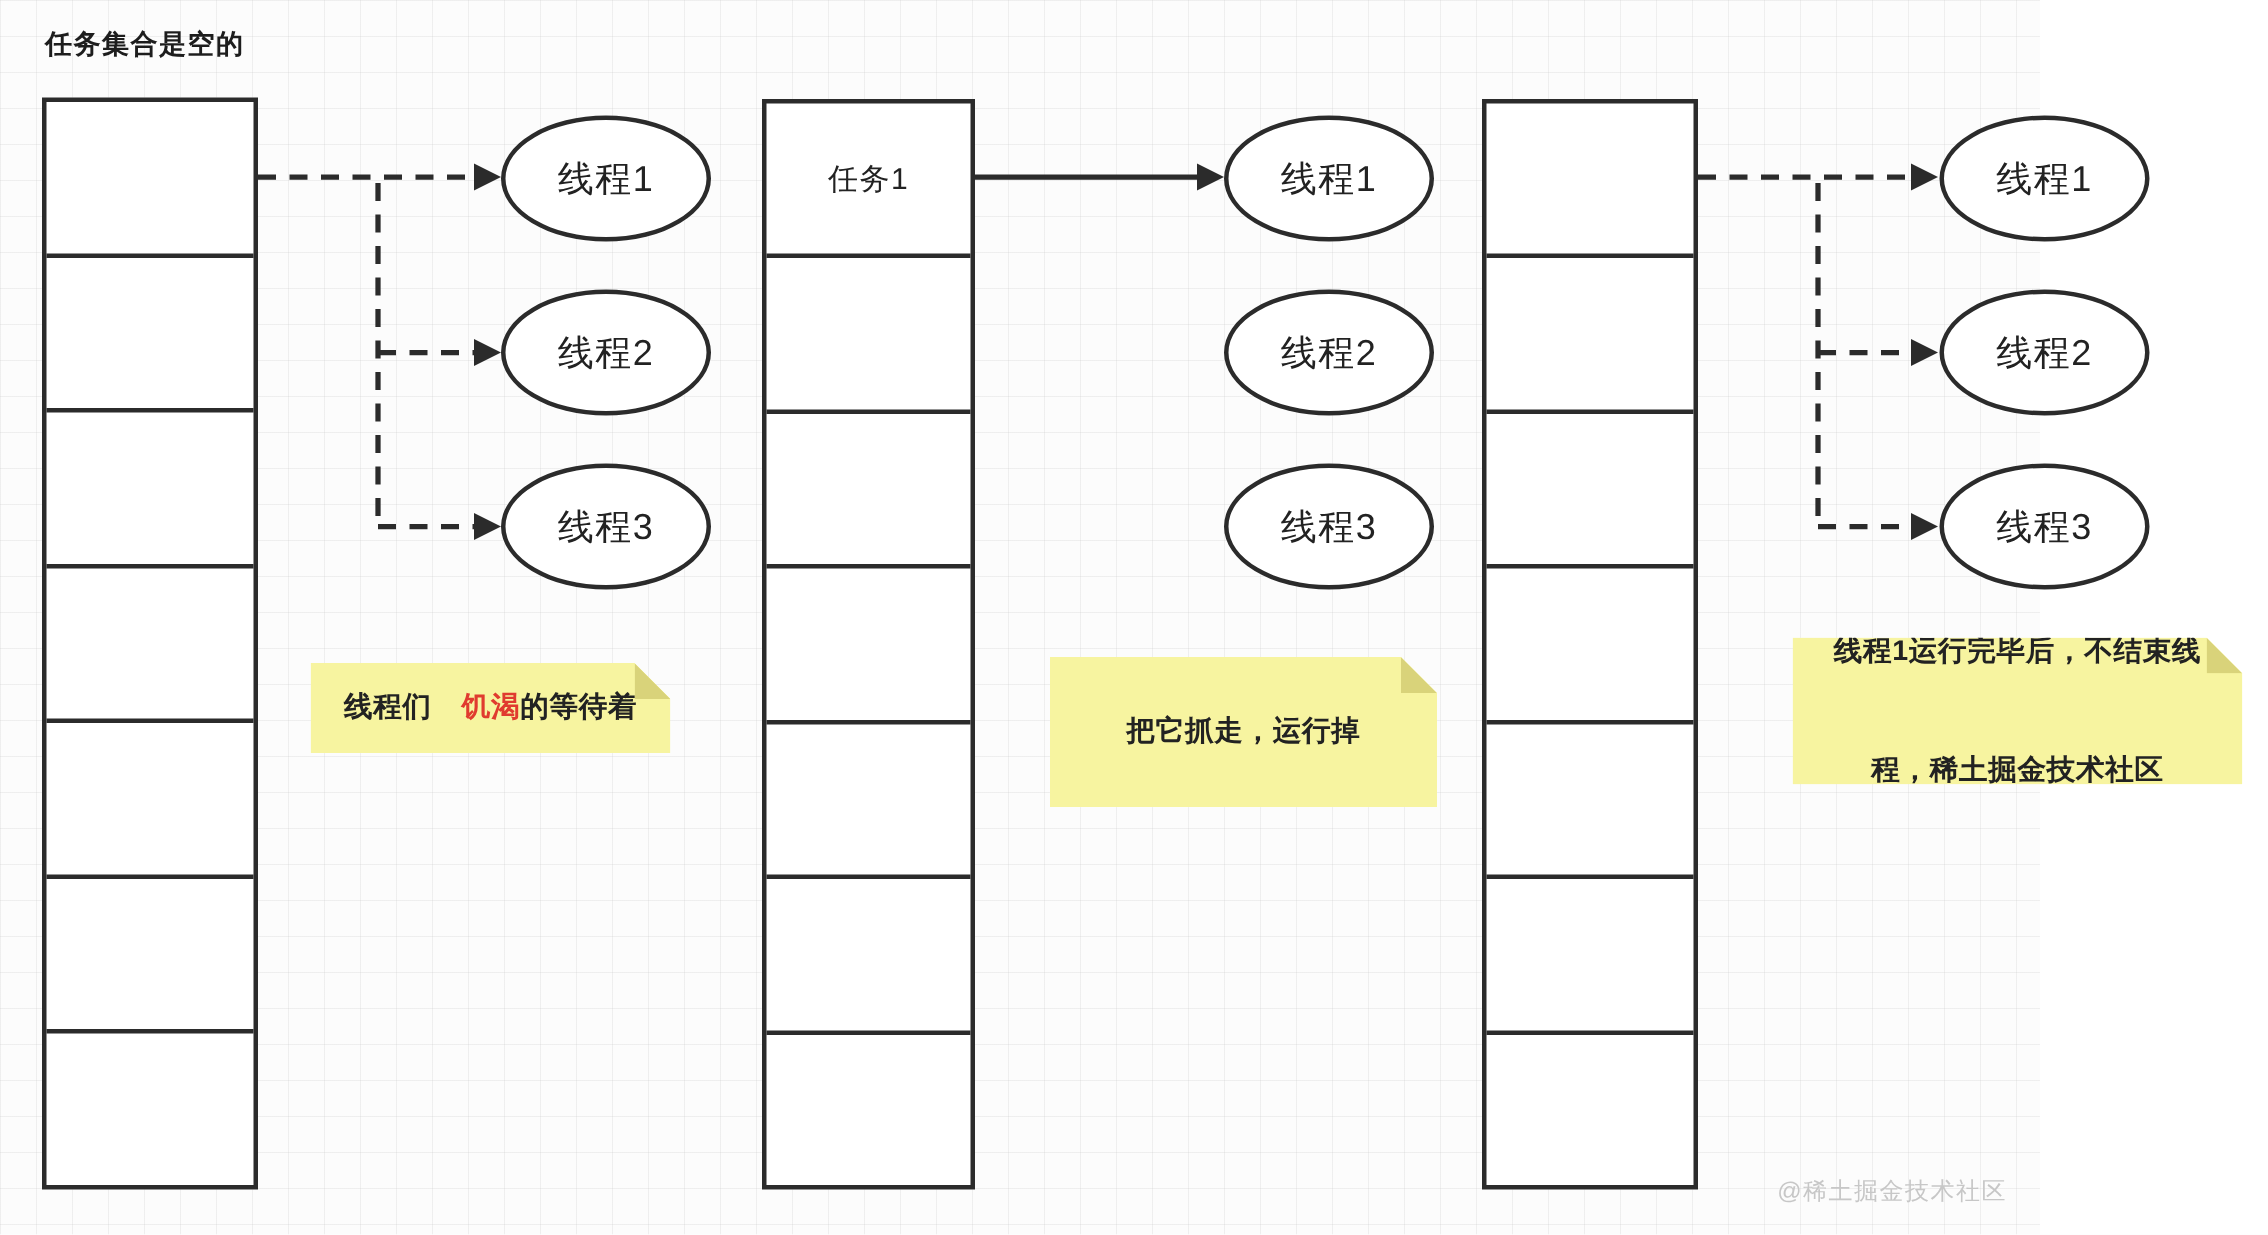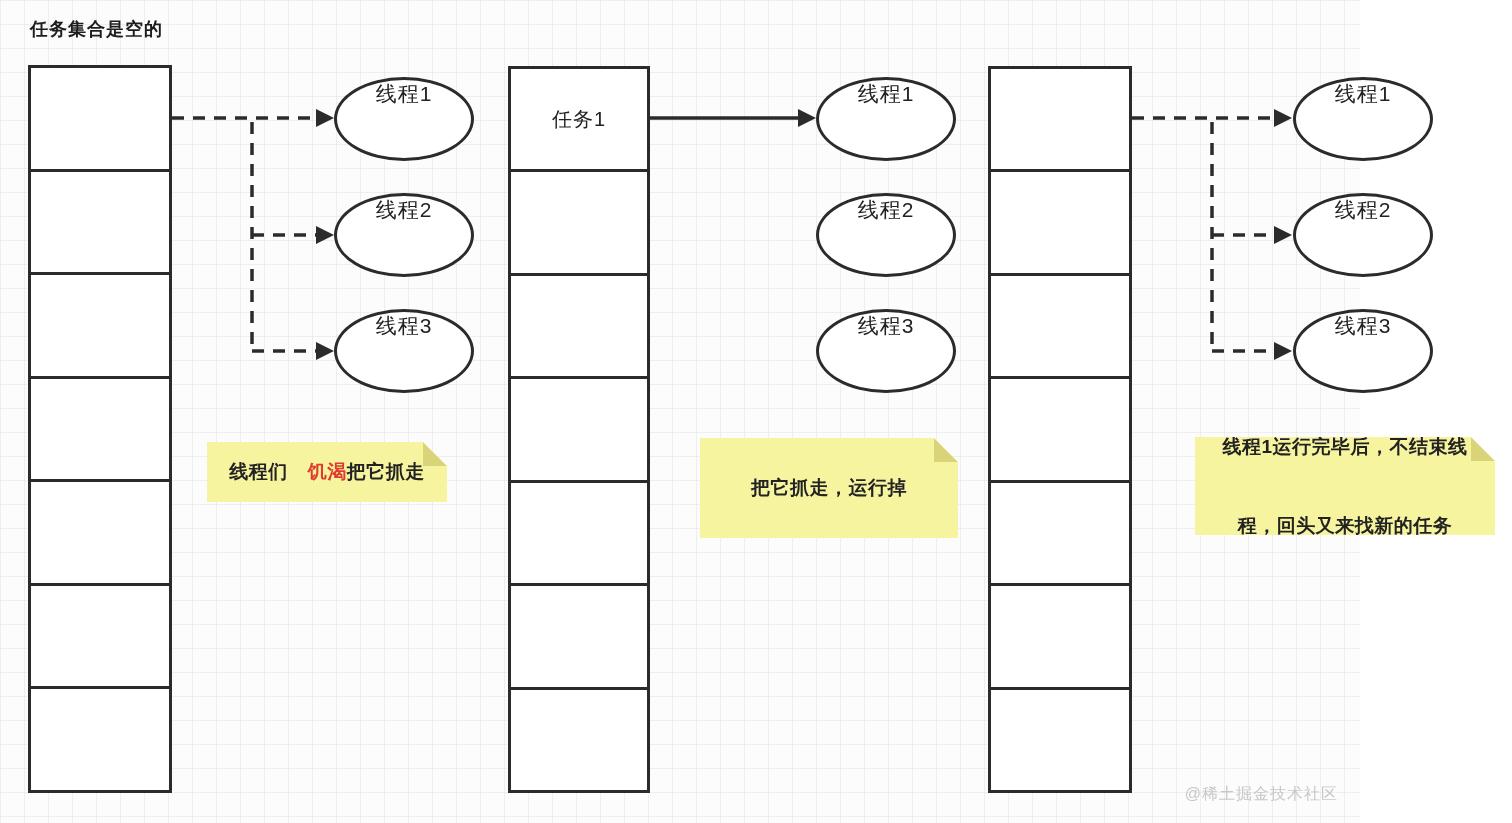--- a/index.html
+++ b/index.html
@@ -53,22 +53,23 @@
   .queue-cell:last-child { border-bottom: none; }
   
   .thread-ellipse {
     position: absolute;
     width: 140px;
     height: 84px;
     border: 3.5px solid #2b2b2b;
     border-radius: 50%;
     background: #ffffff;
     display: flex;
+    align-items: center;
     justify-content: center;
-    font-size: 21px;
+    font-size: 24px;
     font-weight: 500;
     color: #222;
     letter-spacing: 1px;
   }
   
   .arrows-layer {
     position: absolute;
     left: 0; top: 0;
     width: 1512px;
     height: 823px;
@@ -85,21 +86,21 @@
     justify-content: center;
     text-align: center;
     font-size: 19px;
     font-weight: 700;
     color: #222;
     line-height: 1.65;
     letter-spacing: 0.5px;
   }
   .note-left   { left: 207px;  top: 442px; width: 240px; height: 60px; }
   .note-middle { left: 700px;  top: 438px; width: 258px; height: 100px; }
-  .note-right  { left: 1195px; top: 437px; width: 300px; height: 98px; gap: 48px; }
+  .note-right  { left: 1195px; top: 425px; width: 300px; height: 98px; gap: 48px; }
   .note-fold {
     position: absolute;
     top: 0; right: 0;
     width: 24px; height: 24px;
     background: #d9d37a;
     clip-path: polygon(0 0, 100% 100%, 0 100%);
   }
   .note-highlight { color: #e03b2f; margin-left: 20px; }
   .watermark {
     position: absolute;
@@ -212,30 +213,30 @@
   <div class="thread-ellipse" style="left:1293px; top:193px;">
       <span>线程2</span>
     </div>
   <div class="thread-ellipse" style="left:1293px; top:309px;">
       <span>线程3</span>
     </div>
 
   <div class="sticky-note note-left">
     <div class="note-fold"></div>
     <div>
-      <span>线程们</span><span class="note-highlight">饥渴</span><span>把它抓走</span>
+      <span>线程们</span><span class="note-highlight">饥渴</span><span>的等待着</span>
     </div>
   </div>
 
   <div class="sticky-note note-middle">
     <div class="note-fold"></div>
     <div>把它抓走，运行掉</div>
   </div>
 
   <div class="sticky-note note-right">
     <div class="note-fold"></div>
     <div>线程1运行完毕后，不结束线</div>
-    <div>程，回头又来找新的任务</div>
+    <div>程，稀土掘金技术社区</div>
   </div>
 
   <div class="watermark">@稀土掘金技术社区</div>
 
 </div>
 
 </body></html>

